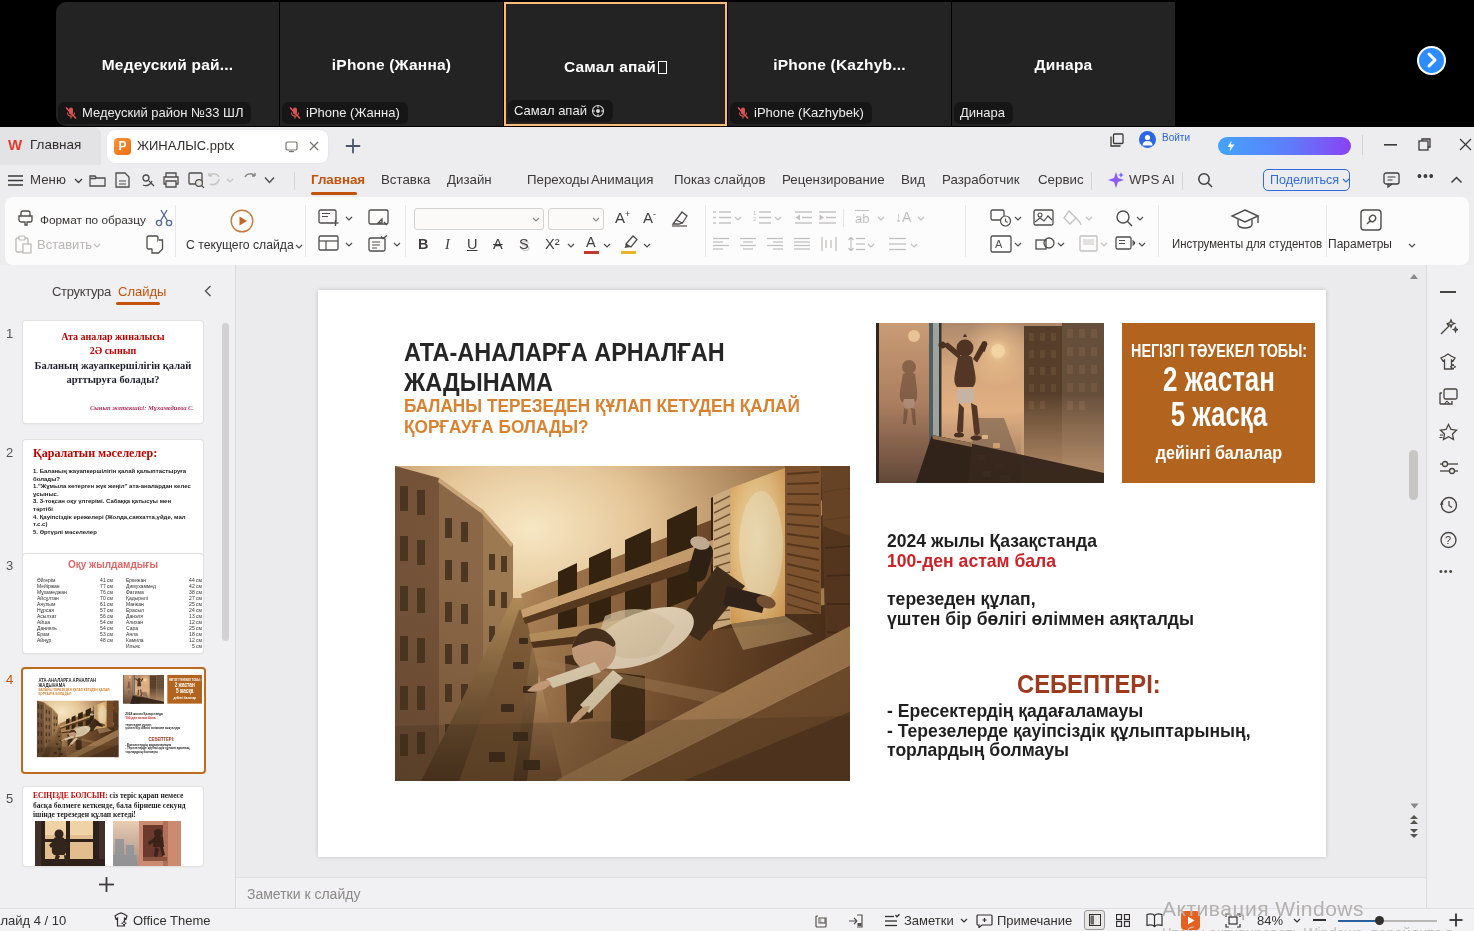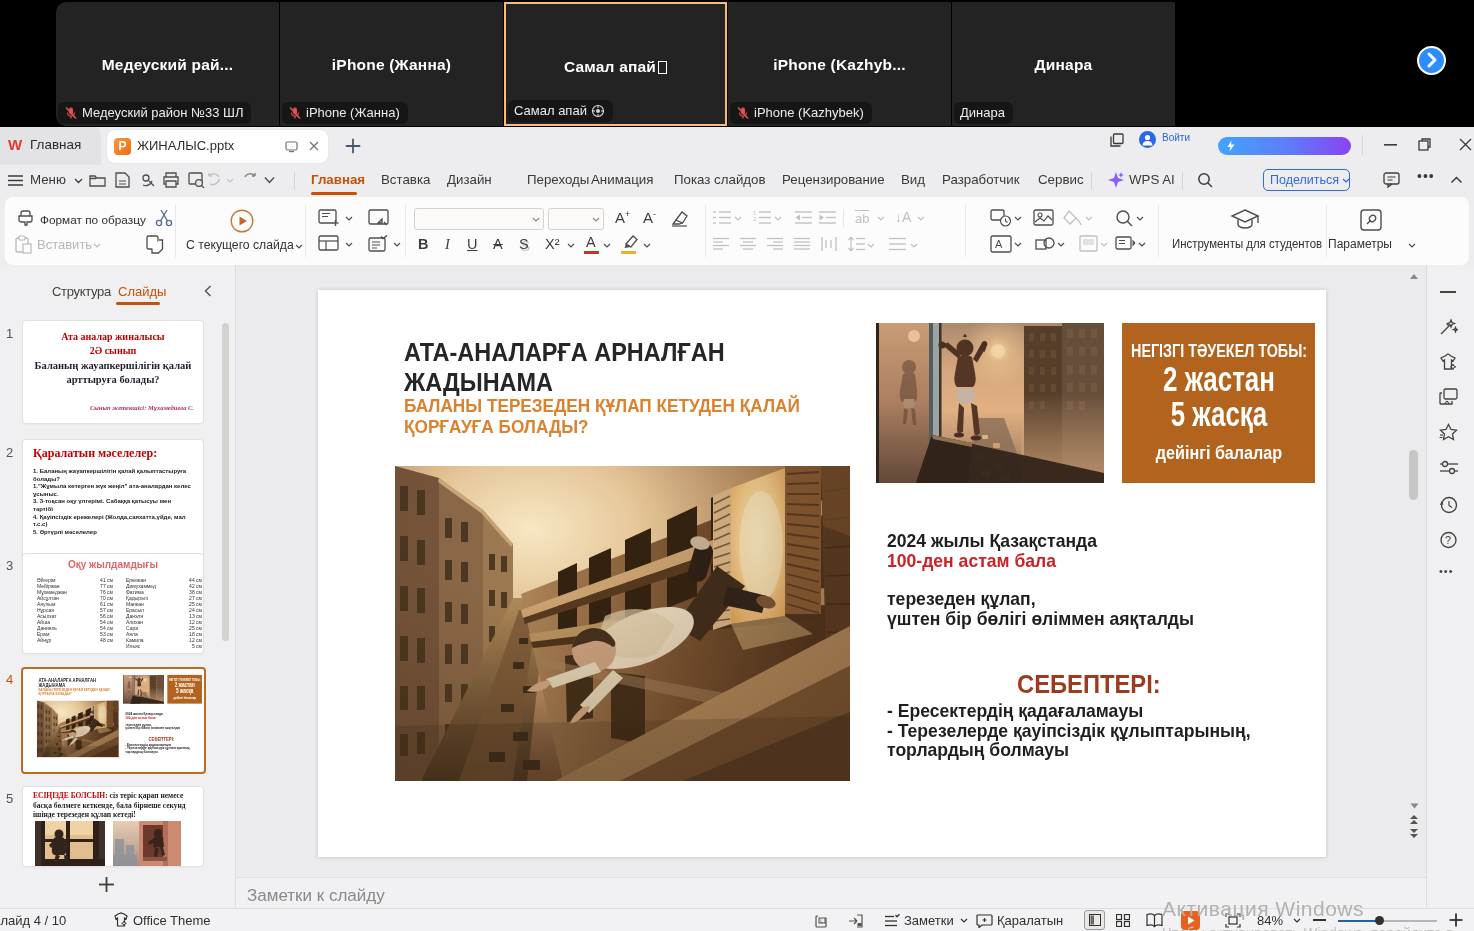--- a/index.html
+++ b/index.html
@@ -1019,21 +1019,21 @@
           <g stroke="#3f3d3b" stroke-width="1.8">
             <line x1="8.5" y1="1" x2="8.5" y2="16"></line>
             <line x1="1" y1="8.5" x2="16" y2="8.5"></line>
           </g>
         </svg>
 
       <div style="position:absolute;left:222px;top:58px;width:7px;height:318px;background:#d4d2d0;border-radius:4px;"></div>
     </div>
     <div id="rightpanel"></div>
     <div id="notesbar">
-      <span style="position:absolute;left:11px;top:8px;color:#8b8987;font-size:17px;">Заметки к слайду</span>
+      <span style="position:absolute;left:11px;top:8px;color:#8b8987;font-size:14px;">Заметки к слайду</span>
     </div>
 
     <svg style="position:absolute;left:1409px;top:8px;" width="10" height="7" viewBox="0 0 10 7">
         <path d="M5 1 L9 6 H1 Z" fill="#8a8886"></path>
       </svg>
     <div style="position:absolute;left:1409px;top:185px;width:9px;height:50px;background:#c8c6c4;border-radius:5px;"></div>
     <svg style="position:absolute;left:1410px;top:538px;" width="9" height="6" viewBox="0 0 9 6">
         <path d="M4.5 5.5 L8.5 0.5 H0.5 Z" fill="#8a8886"></path>
       </svg>
     <svg style="position:absolute;left:1409px;top:550px;" width="10" height="10" viewBox="0 0 10 10">
@@ -1117,21 +1117,21 @@
           </g>
         </svg>
       <span style="position:absolute;left:904px;top:4px;">Заметки</span>
       <svg style="position:absolute;left:960px;top:9px;" width="8" height="5" viewBox="0 0 8 5">
           <polyline points="1,1 4,4 7,1" fill="none" stroke="#33312f" stroke-width="1.2"></polyline>
         </svg>
       <svg style="position:absolute;left:976px;top:5px;" width="17" height="14" viewBox="0 0 17 14">
           <path d="M2 1 H15 A1 1 0 0 1 16 2 V10 A1 1 0 0 1 15 11 H6 L3 13.5 V11 H2 A1 1 0 0 1 1 10 V2 A1 1 0 0 1 2 1 Z" fill="none" stroke="#33312f" stroke-width="1.2"></path>
           <path d="M8.5 4 v4 M6.5 6 h4" stroke="#33312f" stroke-width="1.2"></path>
         </svg>
-      <span style="position:absolute;left:997px;top:4px;">Қаралатын</span>
+      <span style="position:absolute;left:997px;top:4px;">Примечание</span>
 
       <div style="position:absolute;left:1084px;top:1px;width:21px;height:20px;border:1px solid #9b9997;border-radius:3px;background:#e9e7e5;"></div>
       <svg style="position:absolute;left:1089px;top:5px;" width="12" height="12" viewBox="0 0 12 12">
           <rect x="0.5" y="0.5" width="11" height="11" fill="none" stroke="#33312f" stroke-width="1"></rect>
           <rect x="1.5" y="1.5" width="3.5" height="9" fill="#6b6967"></rect>
         </svg>
       <svg style="position:absolute;left:1116px;top:5px;" width="14" height="13" viewBox="0 0 14 13">
           <g fill="none" stroke="#33312f" stroke-width="1.2">
             <rect x="0.5" y="0.5" width="5" height="5"></rect>
             <rect x="8.5" y="0.5" width="5" height="5"></rect>

